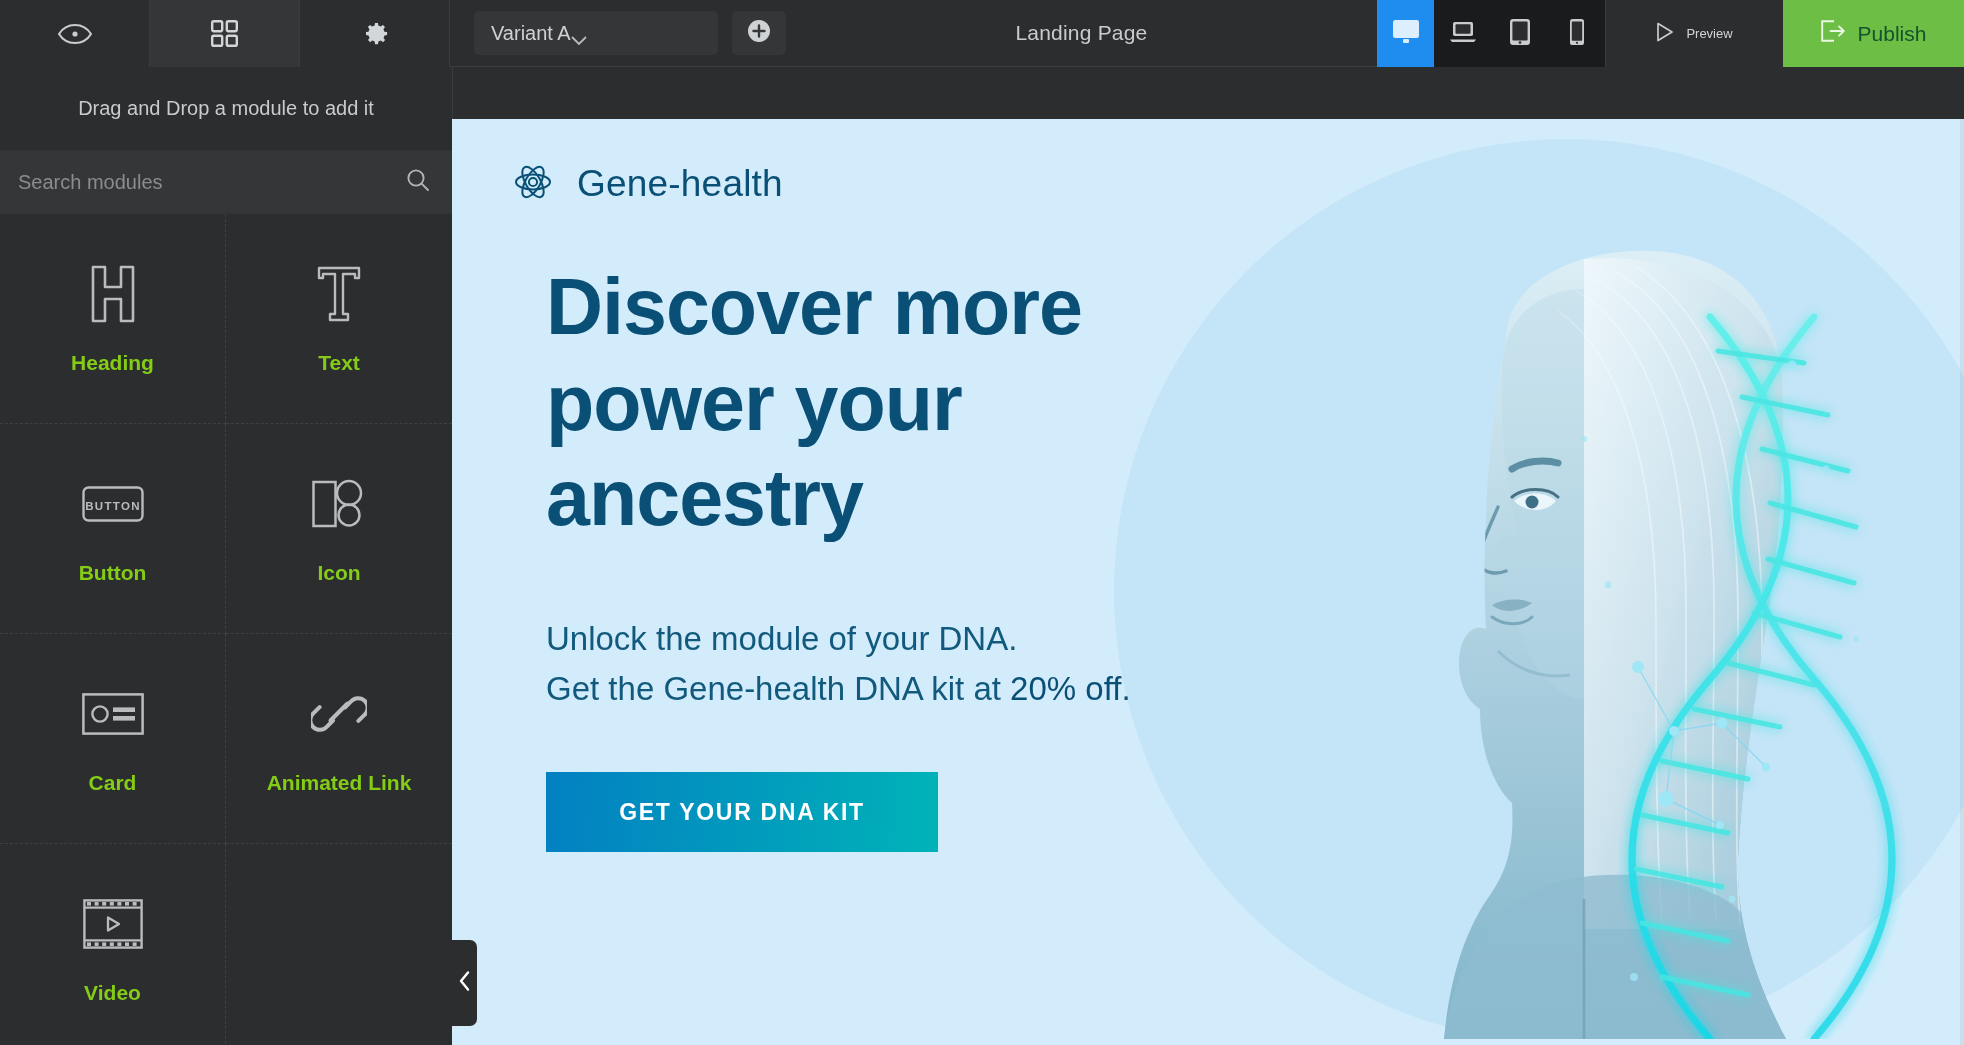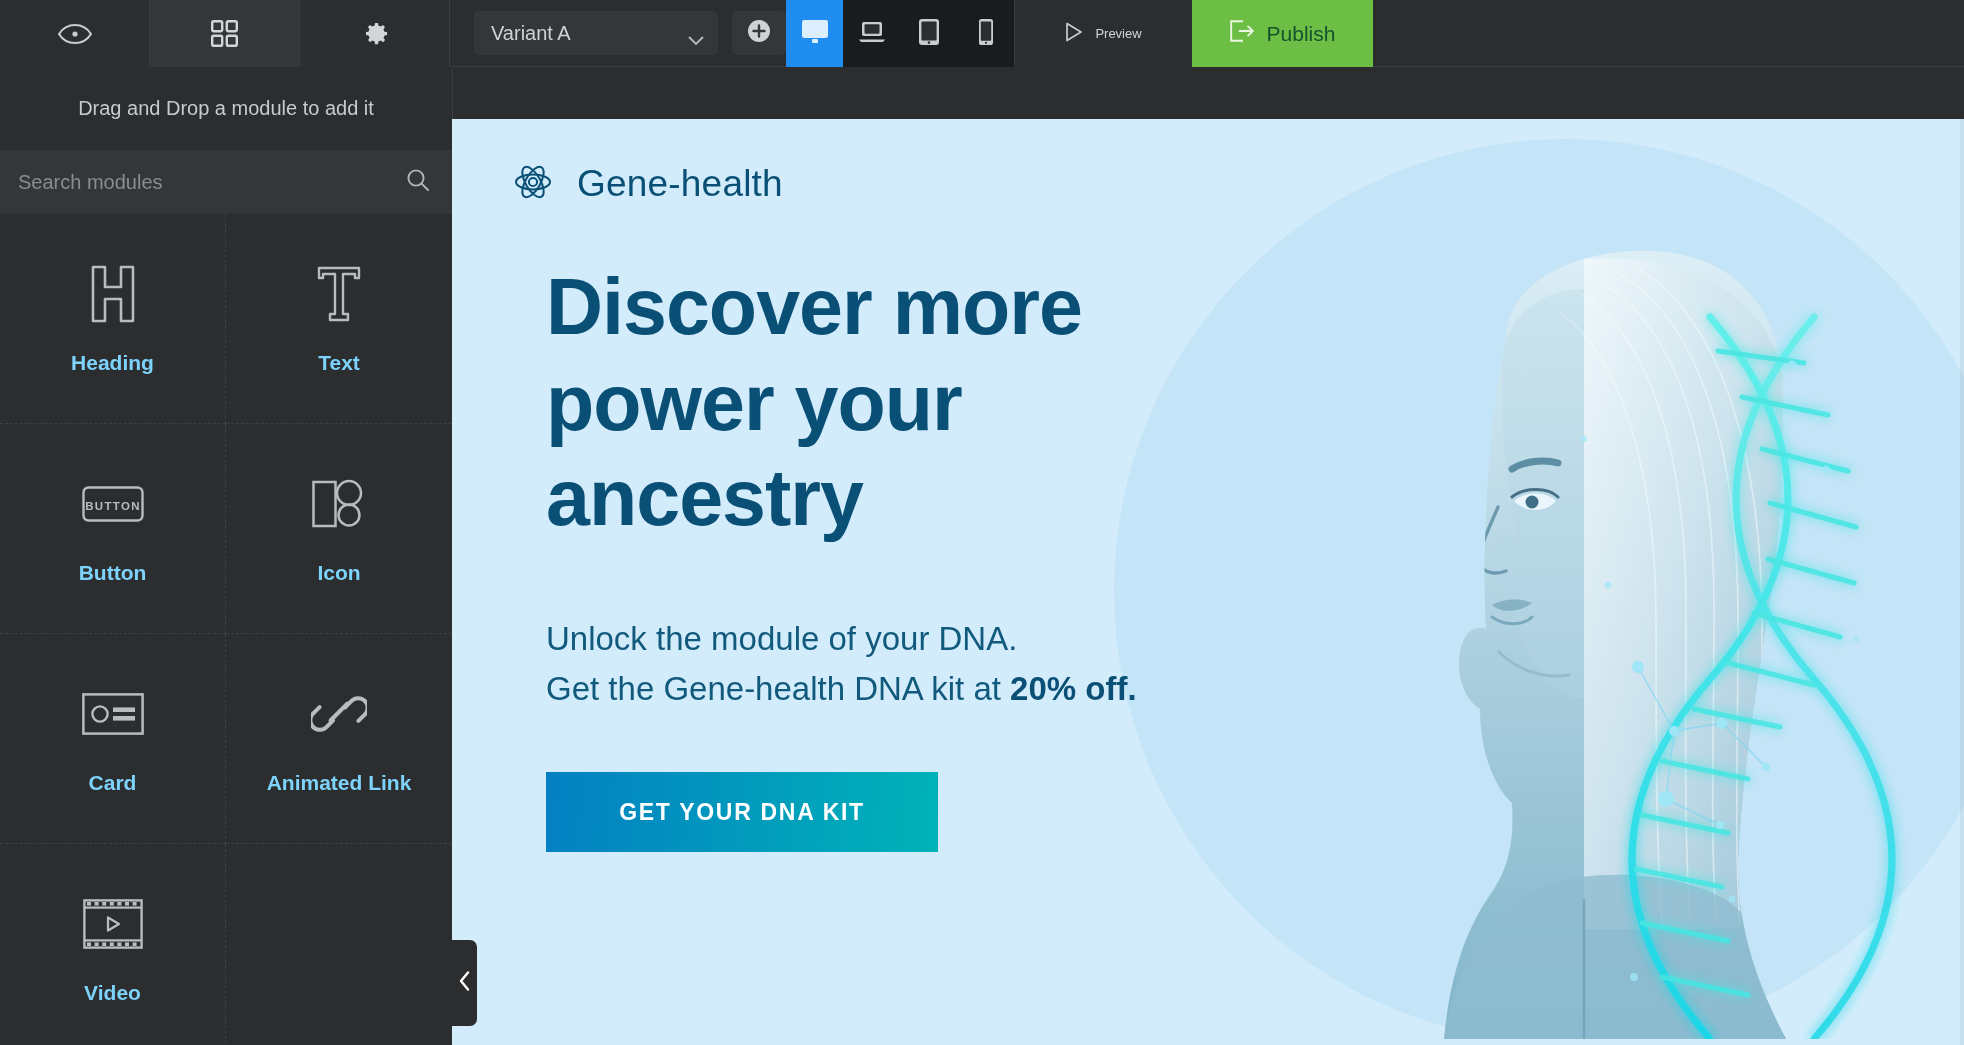--- a/index.html
+++ b/index.html
@@ -30,21 +30,21 @@
   .tab.active { background: #343638; }
   .tab svg { display: block; }
 
   .variant-zone {
     display: flex; align-items: center; gap: 14px;
     padding-left: 22px; flex: 0 0 auto;
   }
   .variant-select {
     width: 244px; height: 44px; background: #343638;
     border-radius: 5px; display: flex; align-items: center;
-    justify-content: space-between; padding: 0 14px 0 17px;
+    justify-content: flex-start; padding: 0 14px 0 17px;
     color: #cfd2d4; font-size: 20px; cursor: pointer;
   }
   .chev { width: 16px; height: 10px; }
   .add-variant {
     width: 54px; height: 44px; background: #343638; border-radius: 5px;
     display: flex; align-items: center; justify-content: center; cursor: pointer;
   }
 
   .page-title-wrap { flex: 1 1 auto; display: flex; align-items: center; justify-content: center; }
   .page-title { color: #c9ccce; font-size: 21px; letter-spacing: .2px; }
@@ -90,21 +90,21 @@
   .searchbar input::placeholder { color: #8a8d90; }
 
   .modgrid { display: grid; grid-template-columns: 1fr 1fr; }
   .modcell {
     height: 210px; display: flex; flex-direction: column;
     align-items: center; justify-content: center; gap: 26px;
     border-right: 1px dashed #3e4042; border-bottom: 1px dashed #3e4042;
     cursor: grab;
   }
   .modcell:nth-child(2n) { border-right: 0; }
-  .modcell .mlabel { color: #7dd3fc; font-size: 21px; font-weight: bold; }
+  .modcell .mlabel { color: #84cc16; font-size: 21px; font-weight: bold; }
   .modicon { height: 62px; display: flex; align-items: center; justify-content: center; }
 
   .collapse-handle {
     position: absolute; left: 452px; top: 940px; width: 25px; height: 86px;
     background: #2b2d2f; border-radius: 0 7px 7px 0;
     display: flex; align-items: center; justify-content: center; cursor: pointer;
     z-index: 6;
   }
 
   
@@ -121,21 +121,21 @@
     display: flex; align-items: center; gap: 25px;
   }
   .brand-name { color: #0a5076; font-size: 37px; letter-spacing: .2px; }
 
   .hero-copy { position: absolute; top: 140px; left: 70px; width: 790px; z-index: 3; margin-left: 24px; }
   .hero-h1 {
     color: #0a5076; font-size: 79px; line-height: 1.21; font-weight: bold;
     letter-spacing: -1px;
   }
   .hero-sub { margin-top: 68px; color: #125a7d; font-size: 33px; line-height: 1.52; }
-  .hero-sub b { font-weight: bold; color: #0a5076; }
+  .hero-sub b { font-weight: normal; color: #0a5076; }
   .cta {
     margin-top: 58px; width: 392px; height: 80px;
     background: linear-gradient(95deg, #0380c2 0%, #00b3b8 100%);
     color: #ffffff; font-size: 23px; font-weight: bold; letter-spacing: 1.7px;
     display: flex; align-items: center; justify-content: center; cursor: pointer;
   }
 
   .hero-art { position: absolute; top: 20px; right: -30px; width: 880px; height: 900px; }
 
   
@@ -191,20 +191,23 @@
       <div class="add-variant">
         <span>
           <svg width="24" height="24" viewBox="0 0 24 24">
             <circle cx="12" cy="12" r="11" fill="#cfd2d4"></circle>
             <path d="M12 6.5v11M6.5 12h11" stroke="#343638" stroke-width="2.4" stroke-linecap="round"></path>
           </svg>
         </span>
       </div>
     </div>
 
+    <div class="page-title-wrap">
+      <div class="page-title">Landing Page</div>
+    </div>
 
     <div class="device-switcher">
       <div class="dev active">
         <span>
           <svg width="28" height="26" viewBox="0 0 28 26" fill="#ddeeff">
             <rect x="1" y="1" width="26" height="18" rx="2.2"></rect>
             <rect x="11" y="20" width="6" height="4" rx="1"></rect>
           </svg>
         </span>
       </div>

